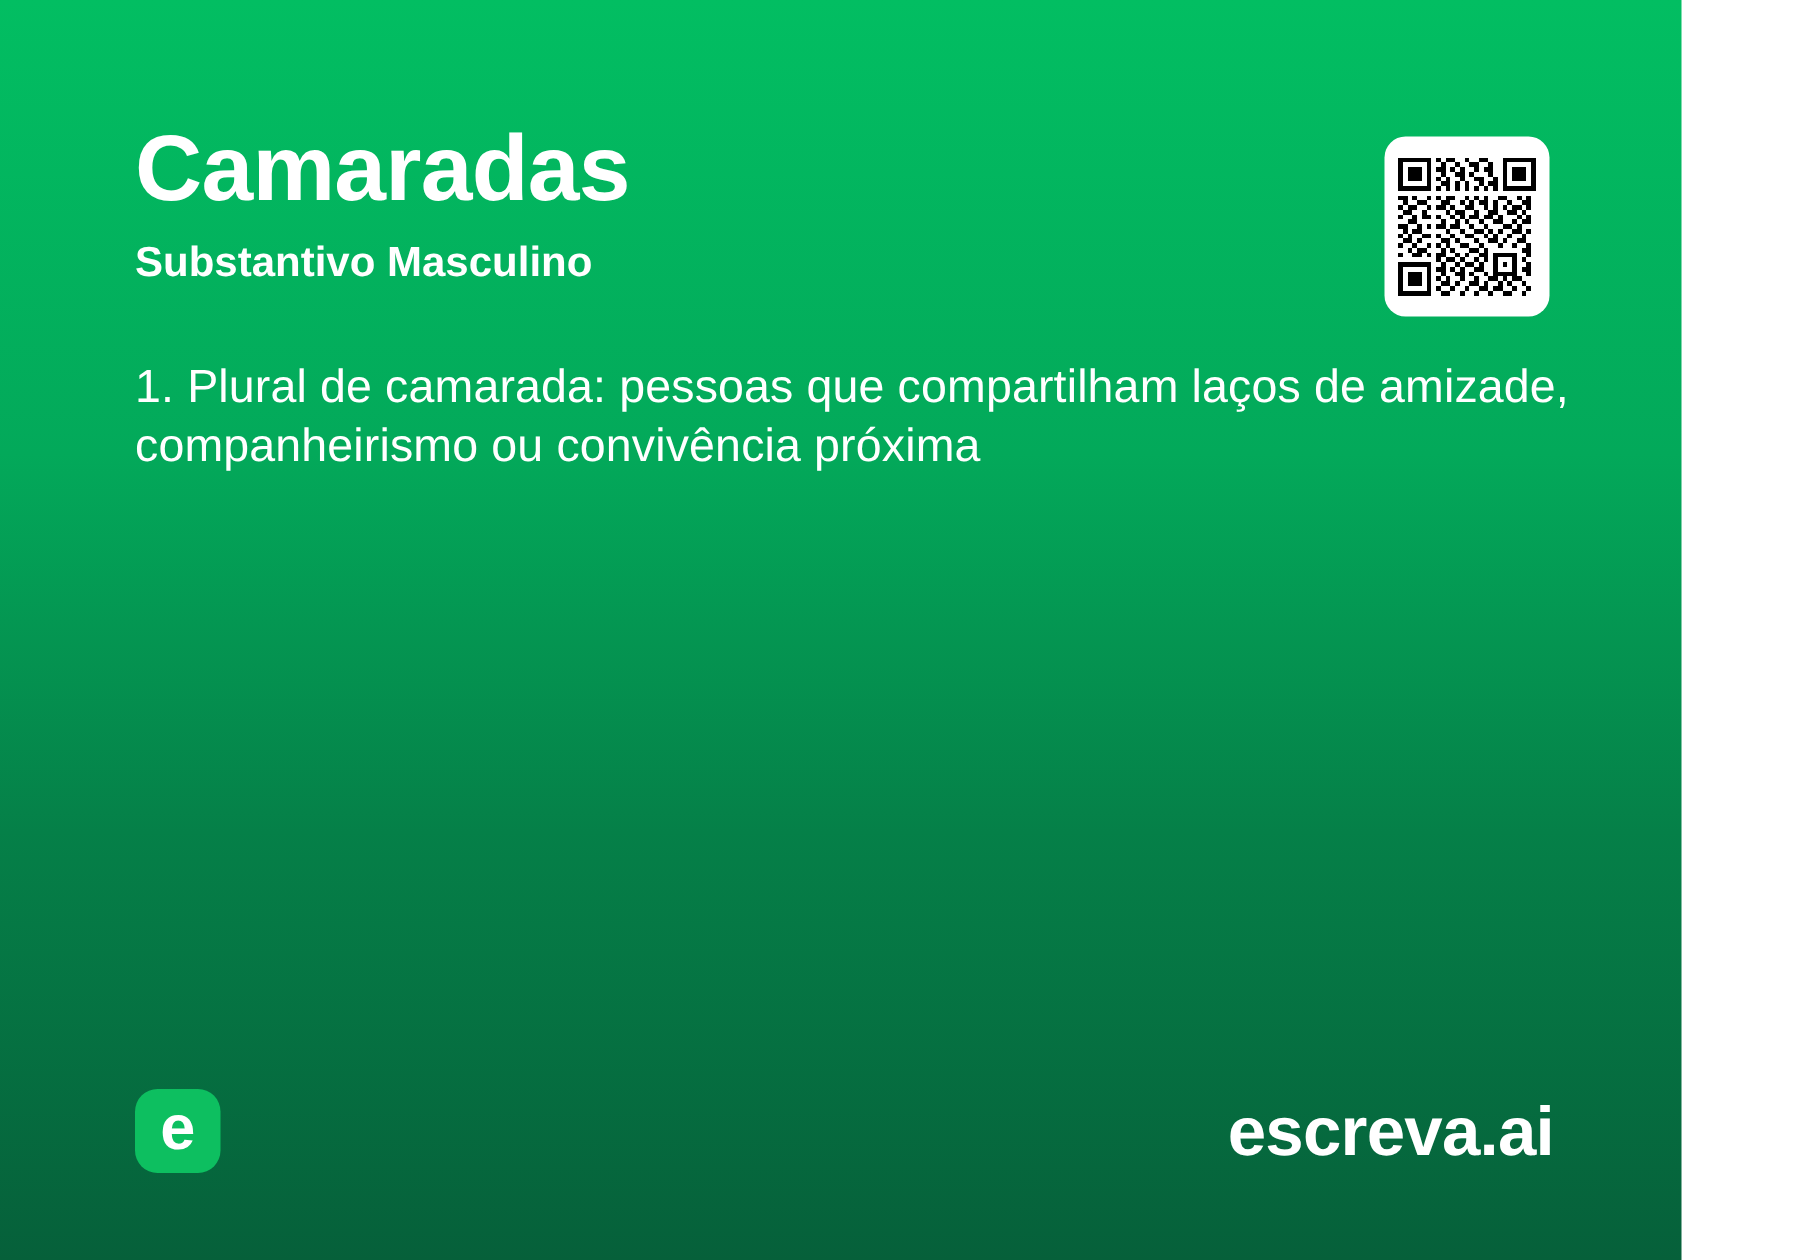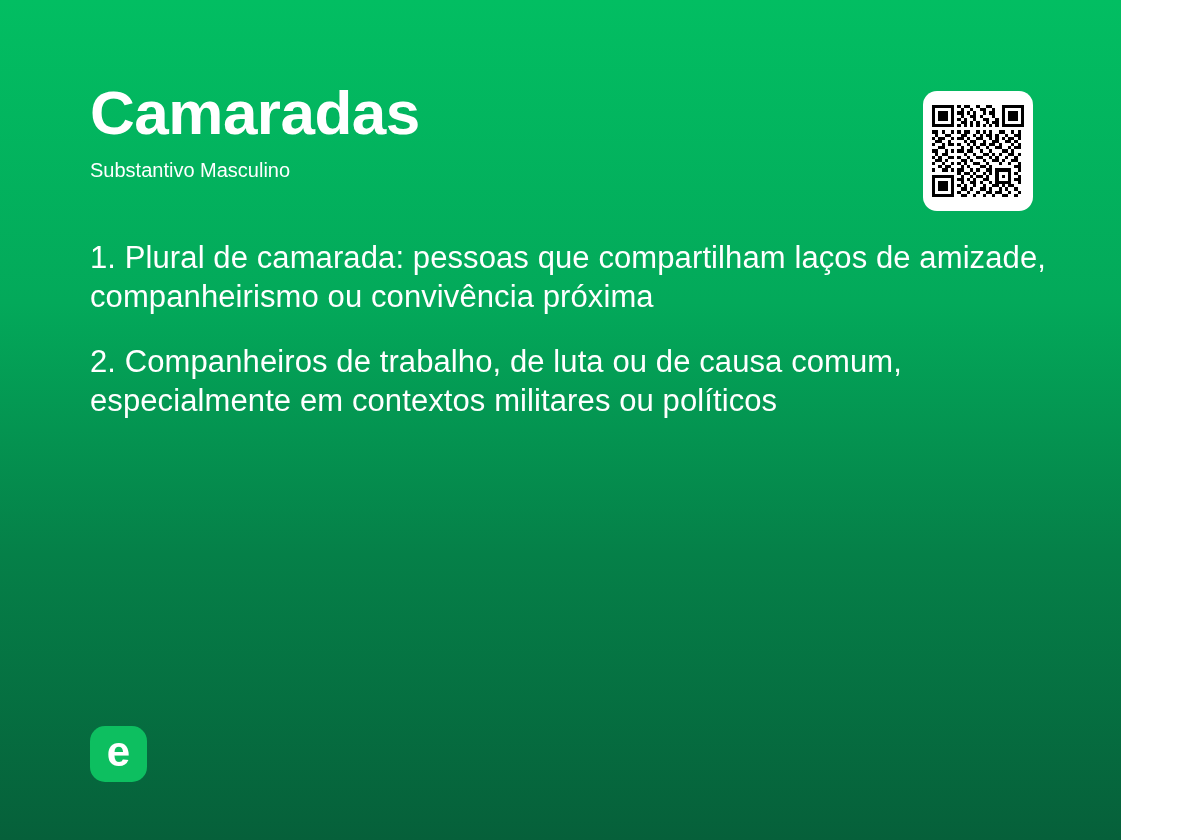--- a/index.html
+++ b/index.html
@@ -38,22 +38,22 @@
   .word-title {
     font-size: 62px;
     font-weight: 800;
     line-height: 1.0;
     letter-spacing: -0.5px;
     color: #ffffff;
     margin: 0;
     white-space: nowrap;
   }
   .word-class {
-    font-size: 20px;
-    font-weight: 400;
+    font-size: 28px;
+    font-weight: 700;
     line-height: 1.2;
     margin: 14px 0 0 0;
     color: #ffffff;
     white-space: nowrap;
   }
 
   
   .qr-wrap {
     position: absolute;
     right: 88px;
@@ -364,20 +364,20 @@
         <rect x="16" y="28" width="1" height="1"></rect>
           <rect x="19" y="28" width="1" height="1"></rect>
         <rect x="22" y="28" width="2" height="1"></rect>
           <rect x="26" y="28" width="1" height="1"></rect>
       </g>
     </svg>
   </div>
 
   <div class="definitions">
     <p class="definition">1. Plural de camarada: pessoas que compartilham laços de amizade, companheirismo ou convivência próxima</p>
-    <p class="definition">2. Companheiros de trabalho, de luta ou de causa comum, especialmente em contextos militares ou políticos</p>
   </div>
 
   <div class="footer">
     <div class="logo-mark">e</div>
+    <div class="brand-wordmark">escreva.ai</div>
   </div>
 
 </div>
 
 </body></html>

